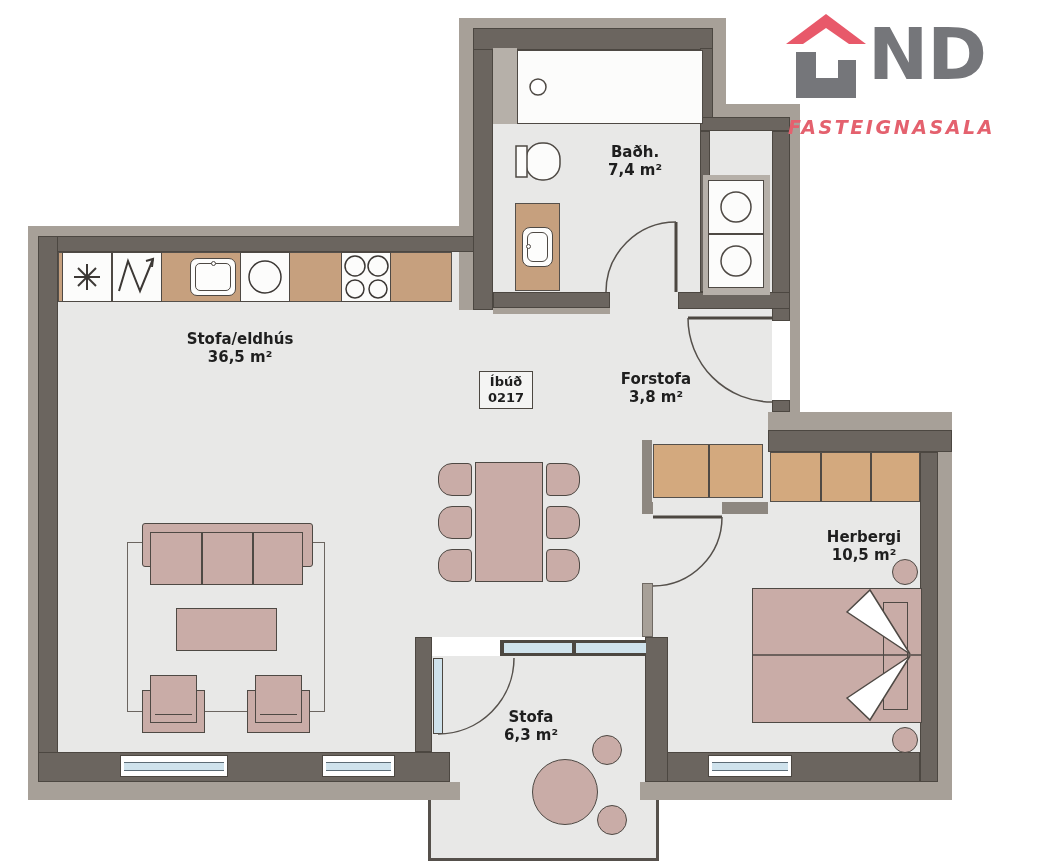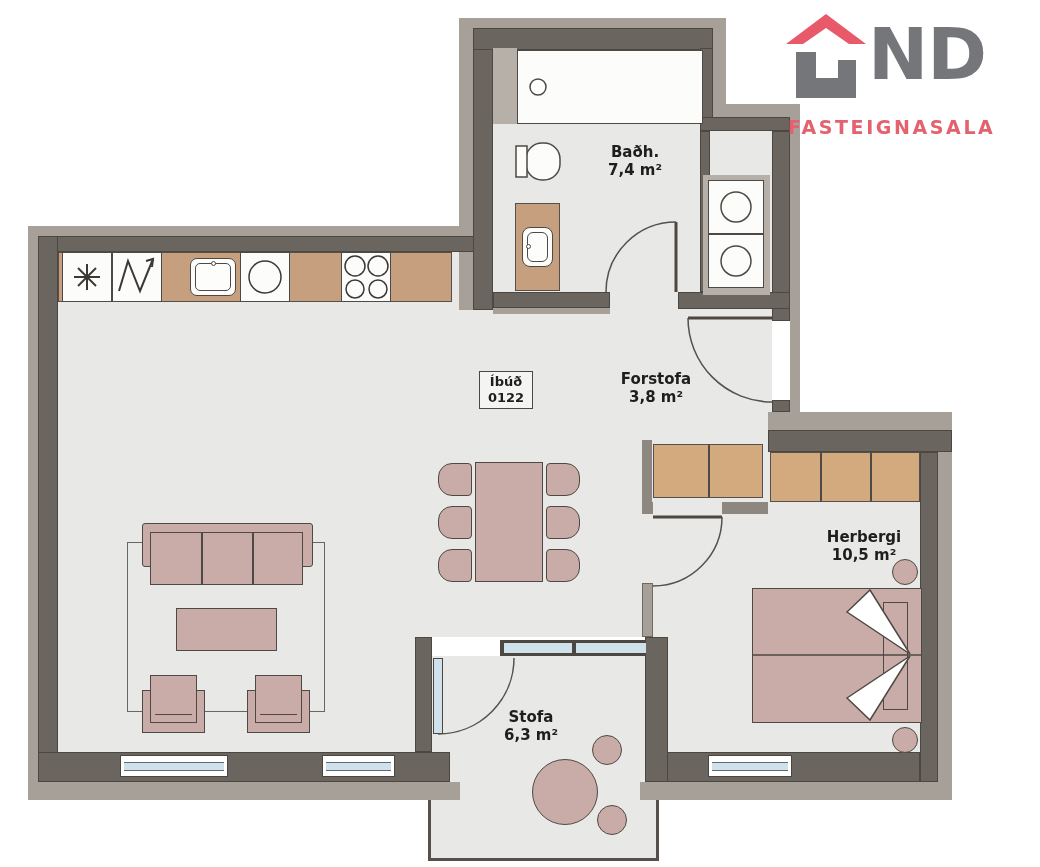--- a/index.html
+++ b/index.html
@@ -31,21 +31,21 @@
   .sink-outer{position:absolute;background:#fdfdfc;border:1.5px solid #4e4944;border-radius:7px;}
   .sink-inner{position:absolute;left:4px;right:4px;top:4px;bottom:4px;border:1px solid #4e4944;border-radius:5px;}
   .dot{position:absolute;width:5px;height:5px;border:1px solid #4e4944;border-radius:50%;background:#fff;}
   .seatline{position:absolute;left:4px;right:4px;height:1.5px;background:#4e4944;}
   .svg-overlay{position:absolute;left:0;top:0;pointer-events:none;}
   
   .logo{position:absolute;left:786px;top:12px;width:222px;height:130px;}
   .logo-nd{position:absolute;left:82px;top:6px;font-weight:bold;font-size:72px;line-height:1;
            letter-spacing:-1px;color:#75767a;}
   .logo-sub{position:absolute;left:2px;top:104px;font-weight:600;font-size:19px;
-            letter-spacing:2.6px;color:#e4616e;}
+            letter-spacing:2.6px;color:#e4616e;font-style:italic;}
 </style>
 </head>
 <body>
 
 <div class="canvas">
 
   <div class="floor" style="left:58px;top:252px;width:587px;height:385px"></div>
   <div class="floor" style="left:58px;top:637px;width:370px;height:118px"></div>
   <div class="floor" style="left:645px;top:300px;width:127px;height:213px"></div>
   <div class="floor" style="left:645px;top:502px;width:23px;height:135px"></div>
@@ -213,39 +213,43 @@
     </g>
 
     <circle cx="736" cy="207" r="15" fill="none" stroke="#4e4944" stroke-width="1.5"></circle>
     <circle cx="736" cy="261" r="15" fill="none" stroke="#4e4944" stroke-width="1.5"></circle>
 
     <line x1="752" y1="655" x2="922" y2="655" stroke="#4e4944" stroke-width="1.5"></line>
     <polygon points="847,612 870,590 910,654" fill="#ffffff" stroke="#4e4944" stroke-width="1.5"></polygon>
     <polygon points="847,698 870,720 910,656" fill="#ffffff" stroke="#4e4944" stroke-width="1.5"></polygon>
   </svg>
 
+  <div class="lbl" style="left:240px;top:330px">
+    <div>Stofa/eldhús</div>
+    <div>36,5 m²</div>
+  </div>
   <div class="lbl" style="left:635px;top:143px">
     <div>Baðh.</div>
     <div>7,4 m²</div>
   </div>
   <div class="lbl" style="left:656px;top:370px">
     <div>Forstofa</div>
     <div>3,8 m²</div>
   </div>
   <div class="lbl" style="left:864px;top:528px">
     <div>Herbergi</div>
     <div>10,5 m²</div>
   </div>
   <div class="lbl" style="left:531px;top:708px">
     <div>Stofa</div>
     <div>6,3 m²</div>
   </div>
   <div class="unitbox" style="left:479px;top:371px;width:54px;height:38px">
     <div>Íbúð</div>
-    <div>0122</div>
+    <div>0217</div>
   </div>
 
   <div class="logo">
     <svg width="80" height="92" viewBox="0 0 80 92" style="position:absolute;left:0;top:2px">
       <polygon points="40,0 80,30 63,30 40,14 17,30 0,30" fill="#e8596a"></polygon>
       <path d="M10,38 L30,38 L30,64 L52,64 L52,46 L70,46 L70,84 L10,84 Z" fill="#75767a"></path>
     </svg>
     <div class="logo-nd">ND</div>
     <div class="logo-sub">FASTEIGNASALA</div>
   </div>

